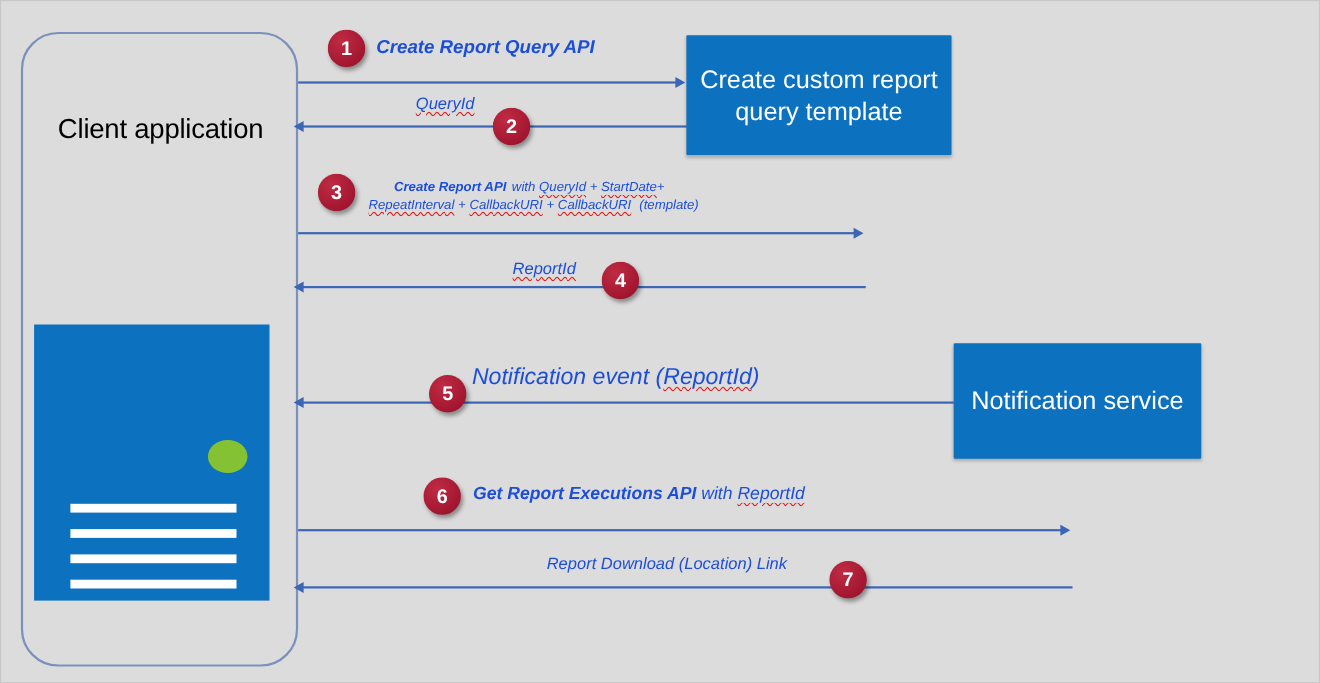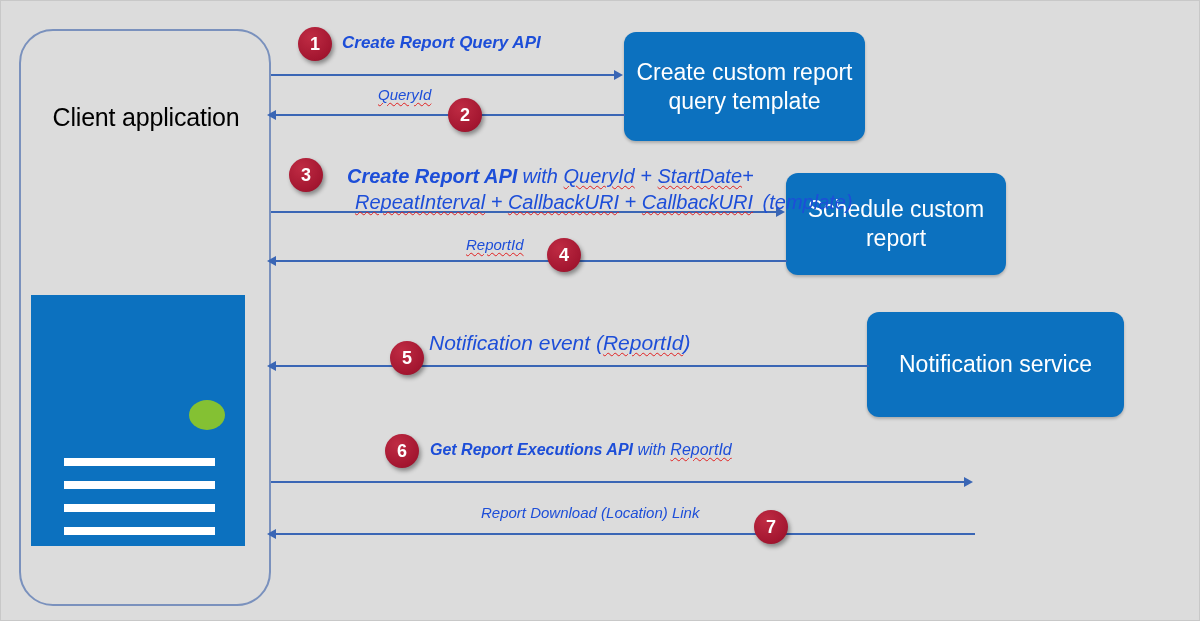--- a/index.html
+++ b/index.html
@@ -68,35 +68,35 @@
   }
   .doc-line.l1 { top: 163px; }
   .doc-line.l2 { top: 186px; }
   .doc-line.l3 { top: 209px; }
   .doc-line.l4 { top: 232px; }
 
   
   .svc-box {
     position: absolute;
     background: #0c71bf;
-    border-radius: 12px;
+    border-radius: 1px;
     color: #ffffff;
     display: flex;
     align-items: center;
     justify-content: center;
     text-align: center;
     line-height: 1.26;
     font-size: 23px;
     box-sizing: border-box;
     padding: 4px 10px;
     box-shadow: 0 2px 3px rgba(0,0,0,0.22);
   }
   .svc-create-template { left: 623px; top: 31px;  width: 241px; height: 109px; }
   .svc-schedule       { left: 785px; top: 172px; width: 220px; height: 102px; }
-  .svc-notification   { left: 866px; top: 311px; width: 257px; height: 105px; }
+  .svc-notification   { left: 866px; top: 311px; width: 225px; height: 105px; }
   .svc-getdata        { left: 973px; top: 452px; width: 205px; height: 100px; }
 
   
   .arrow-line {
     position: absolute;
     height: 0;
     border-top: 2px solid #3a66b5;
   }
   .arrow-head {
     position: absolute;
@@ -136,45 +136,44 @@
   .flow-label .strong { font-weight: 700; }
   .squig {
     text-decoration-line: underline;
     text-decoration-style: wavy;
     text-decoration-color: #e02020;
     text-decoration-thickness: 1px;
     text-underline-offset: 2px;
   }
   .lbl1 { left: 341px; top: 32px;  font-size: 17px; }
   .lbl2 { left: 377px; top: 85px;  font-size: 15px; }
-  .lbl3 { left: 346px; top: 162px; font-size: 20px; line-height: 1.32; }
+  .lbl3 { left: 326px; top: 162px; font-size: 12px; line-height: 1.32; text-align: center; }
   .lbl3 .line2 { display: block; padding-left: 8px; }
   .lbl4 { left: 465px; top: 235px; font-size: 15px; }
   .lbl5 { left: 428px; top: 330px; font-size: 21px; }
   .lbl6 { left: 429px; top: 440px; font-size: 16px; }
-  .lbl7 { left: 480px; top: 503px; font-size: 15px; }
+  .lbl7 { left: 496px; top: 503px; font-size: 15px; }
 </style>
 </head>
 <body>
 
 <div id="canvas">
 
   <div class="client-frame"></div>
   <div class="client-title">Client application</div>
 
   <div class="doc-card">
     <div class="doc-dot"></div>
     <div class="doc-line l1"></div>
     <div class="doc-line l2"></div>
     <div class="doc-line l3"></div>
     <div class="doc-line l4"></div>
   </div>
 
   <div class="svc-box svc-create-template">Create custom report query template</div>
-  <div class="svc-box svc-schedule">Schedule custom report</div>
   <div class="svc-box svc-notification">Notification service</div>
 
   <div class="arrow-line" style="left:270px; top:73px; width:344px;"></div>
   <div class="arrow-head right" style="left:613px; top:69px;"></div>
   <div class="badge" style="left:297px; top:26px;">1</div>
   <div class="flow-label lbl1">
     <span class="strong">Create Report Query API</span>
   </div>
 
   <div class="arrow-line" style="left:272px; top:113px; width:352px;"></div>

